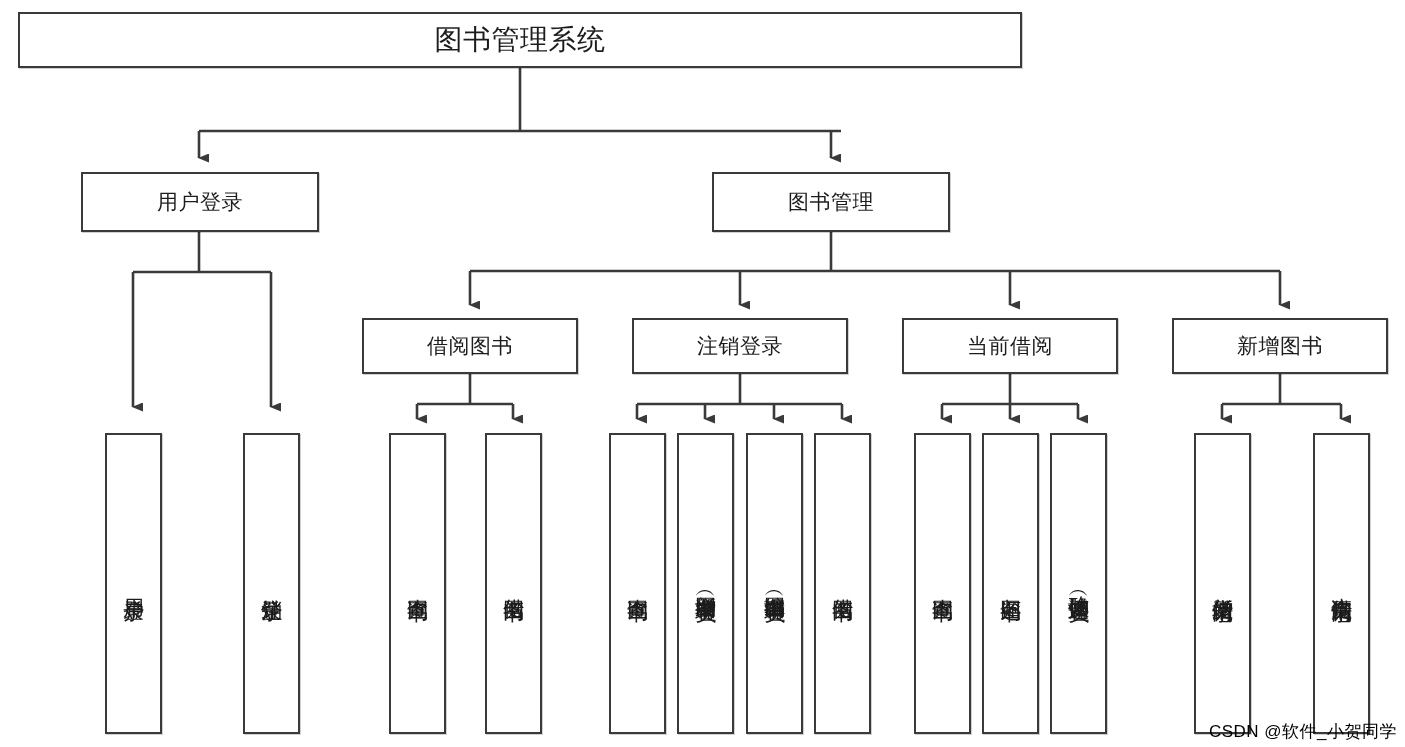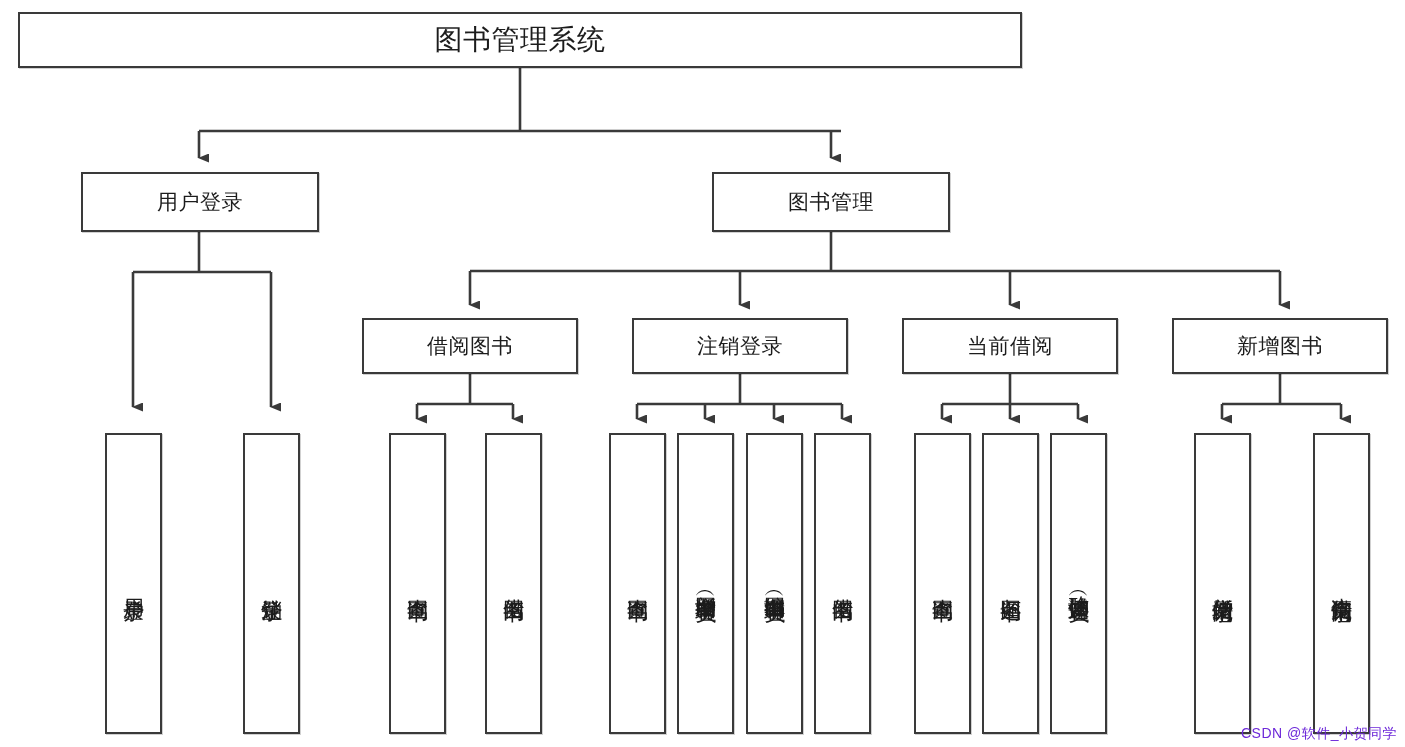--- a/index.html
+++ b/index.html
@@ -62,22 +62,22 @@
     text-orientation: upright;
     font-size: 21px;
     line-height: 1.08;
     letter-spacing: 1px;
     max-height: 100%;
   }
   #watermark {
     position: absolute;
     right: 8px;
     bottom: 4px;
-    font-size: 14px;
-    color: #6d28d9;
+    font-size: 17px;
+    color: #000000;
     letter-spacing: 0.5px;
     white-space: nowrap;
   }
 </style>
 </head>
 <body>
 
 <div id="canvas">
 
   <svg id="wires" viewBox="0 0 1405 747" xmlns="http://www.w3.org/2000/svg">

